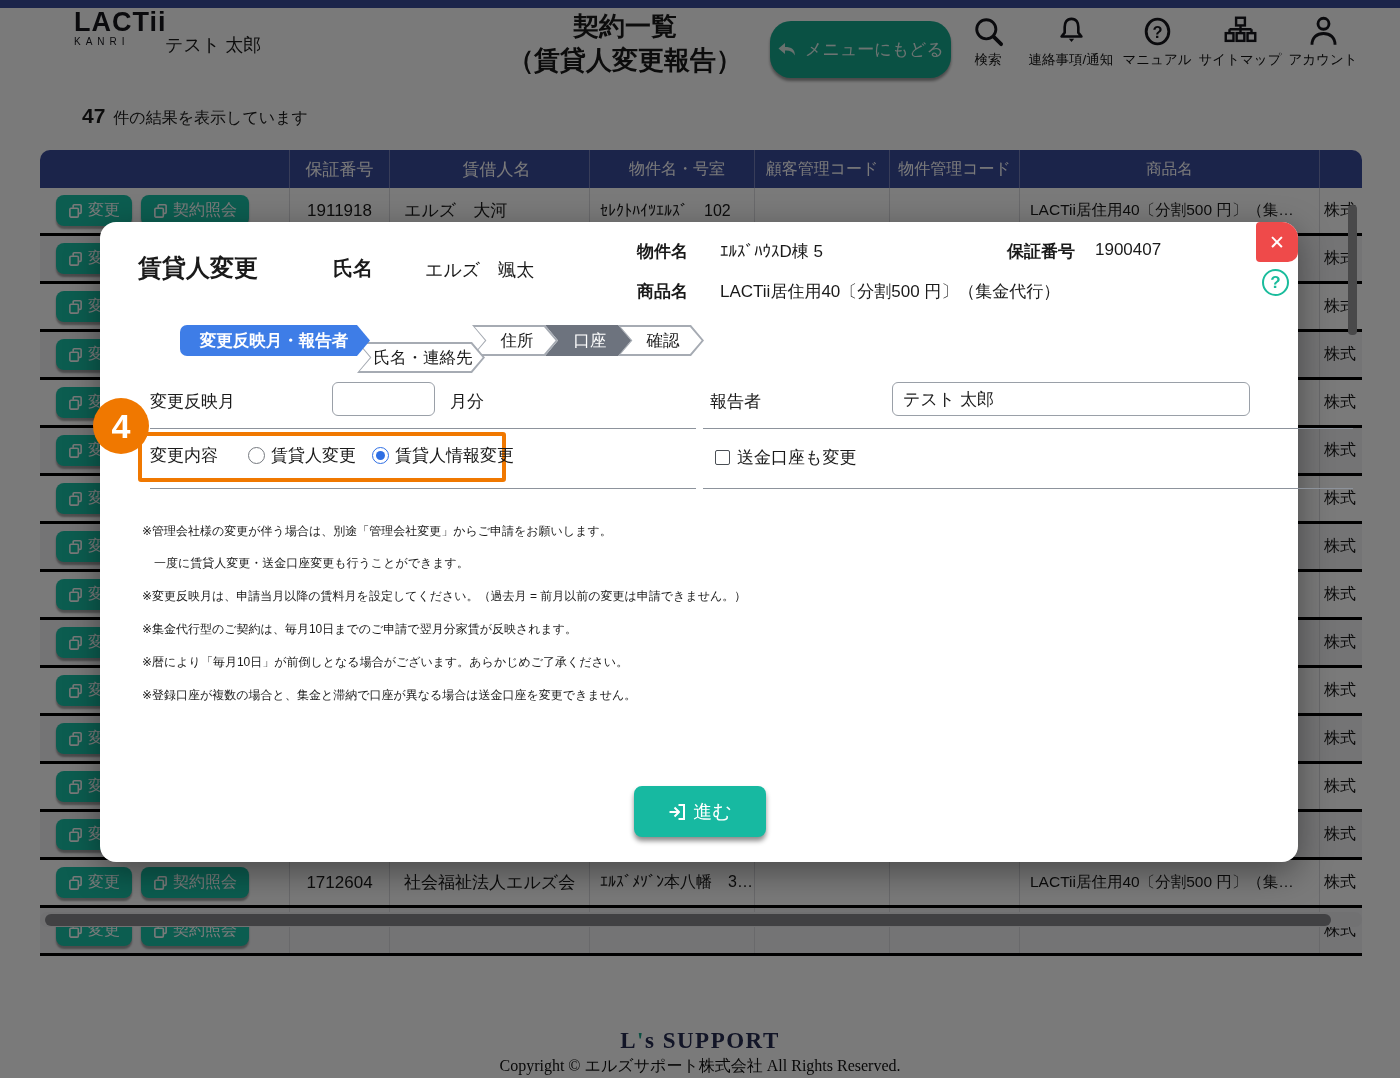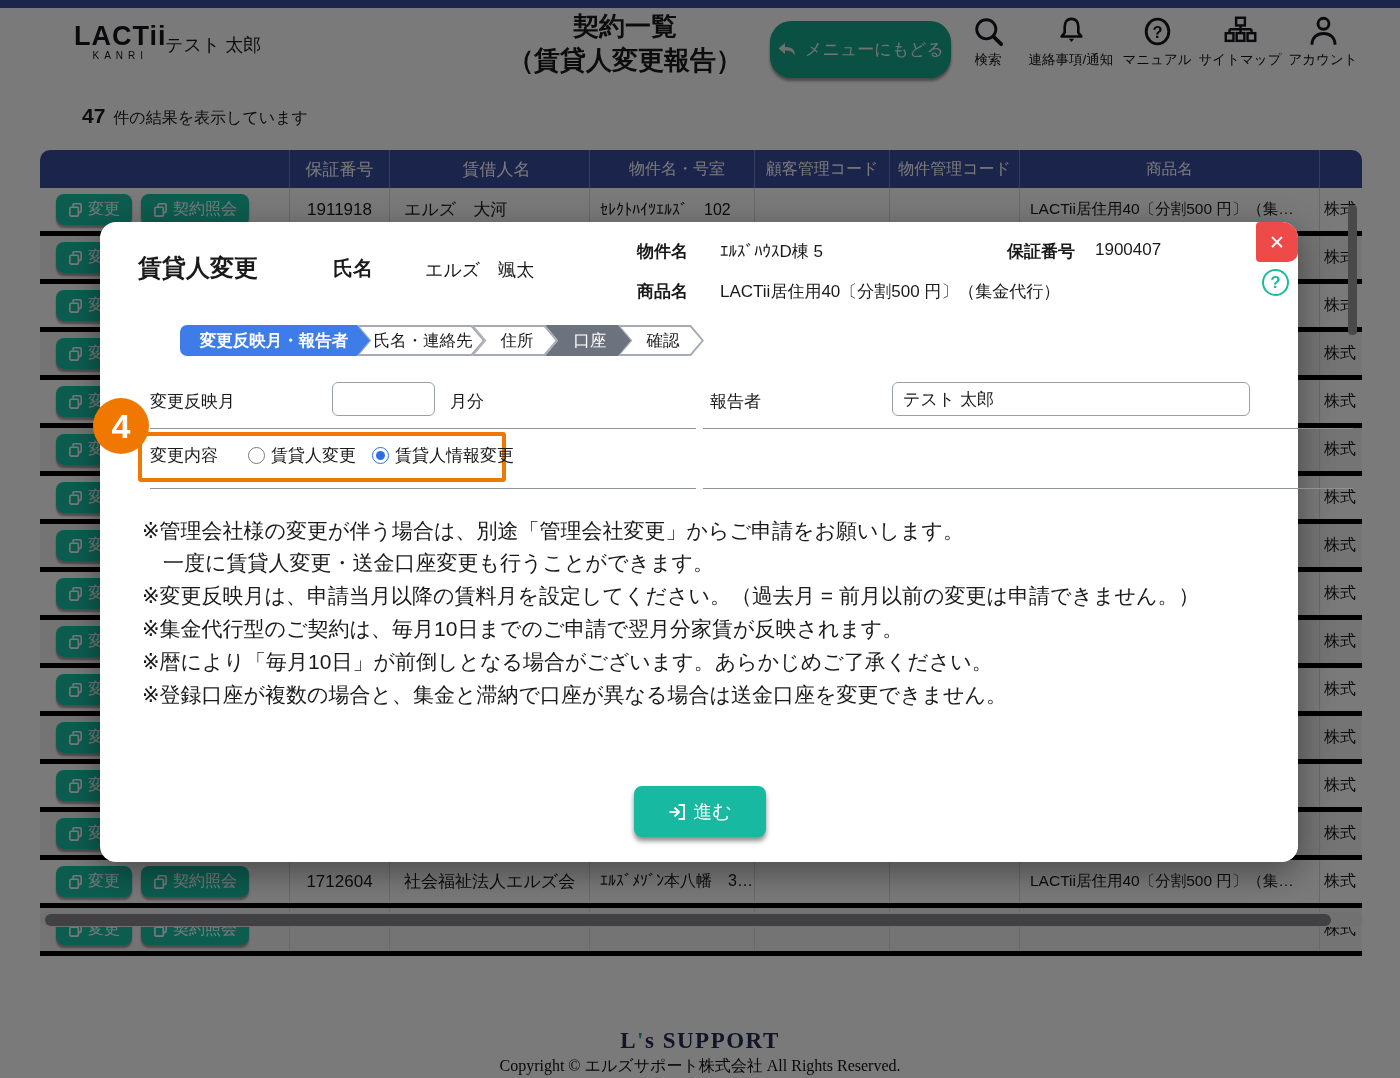--- a/index.html
+++ b/index.html
@@ -3,41 +3,41 @@
 <meta charset="utf-8">
 <style>
 * { box-sizing: border-box; margin: 0; padding: 0; }
 html,body { width:1400px; height:1078px; }
 body {
   position: relative; overflow: hidden; background:#ffffff;
   font-family:"Liberation Sans","DejaVu Sans",sans-serif; color:#1a1a1a;
 }
 
 .topbar { position:absolute; left:0; top:0; width:1400px; height:8px; background:#3a4b9c; }
-.logo { position:absolute; left:74px; top:22px; text-align:center; cursor:pointer; }
+.logo { position:absolute; left:74px; top:8px; cursor:pointer; }
 .logo-main { font-size:27px; font-weight:bold; letter-spacing:1px; color:#16161c; line-height:28px; }
 .logo-sub { font-size:10px; font-weight:normal; letter-spacing:5px; color:#16161c; margin-top:0px; }
 .username { position:absolute; left:165px; top:33px; font-size:18px; }
 .page-title { position:absolute; left:430px; top:9px; width:390px; text-align:center; font-size:26px; font-weight:bold; line-height:34px; }
 .back-btn { position:absolute; left:770px; top:21px; width:181px; height:57px; border:none; border-radius:21px;
   background:#16a98f; color:#e3f2ee; font-size:17px; display:flex; align-items:center; justify-content:center; gap:8px;
   box-shadow:0 3px 3px rgba(0,0,0,0.4); cursor:pointer; font-family:inherit; }
 .nav-item { position:absolute; top:15px; width:110px; display:flex; flex-direction:column; align-items:center; gap:3px; cursor:pointer; }
 .nav-item .lbl { font-size:13.5px; white-space:nowrap; color:#111; }
 .nav-item svg { display:block; }
 
 .results { position:absolute; left:82px; top:104px; font-size:16px; }
 .results .count { font-size:21px; font-weight:bold; margin-right:8px; }
 
 .table { position:absolute; left:40px; top:150px; width:1322px; z-index:1; }
 .thead { display:flex; height:38px; background:#3a4b9c; color:#fff; border-radius:10px 10px 0 0; font-size:16px; }
 .thead .cell { display:flex; align-items:center; justify-content:center; height:100%; border-right:1px solid rgba(255,255,255,0.3); }
 .thead .cell:last-child { border-right:none; }
 .tbody { position:relative; height:768px; overflow:hidden; }
-.trow { display:flex; height:48px; background:#fff; border-bottom:5px solid #000000; }
+.trow { display:flex; height:48px; background:#fff; border-bottom:3px solid #000000; }
 .trow:nth-child(even) { background:#f2f2f5; }
 .cell { display:flex; align-items:center; border-right:1px solid #dcdce0; overflow:hidden; white-space:nowrap; }
 .c-actions { width:250px; padding-left:16px; gap:9px; }
 .c-no { width:100px; justify-content:center; font-size:17px; }
 .c-tenant { width:200px; padding-left:14px; font-size:17px; }
 .c-property { width:165px; padding-left:10px; font-size:16px; }
 .c-cust { width:135px; } .c-prop { width:130px; }
 .c-product { width:300px; padding-left:10px; font-size:15.5px; }
 .c-company { width:42px; padding-left:4px; font-size:16px; border-right:none; }
 .btn-teal { background:#19c2a8; color:#fff; border:none; border-radius:8px; height:31px; font-size:16px;
@@ -85,21 +85,21 @@
 .orange-box { position:absolute; left:38px; top:210px; width:368px; height:50px; border:4px solid #f07800; border-radius:3px; z-index:1; }
 .change-row { position:absolute; left:50px; top:210px; height:46px; display:flex; align-items:center; z-index:2; }
 .radio-group { display:flex; align-items:center; gap:6px; margin-right:16px; cursor:pointer; font-size:17px; }
 .radio { width:17px; height:17px; border-radius:50%; border:1.5px solid #767a80; background:#fff; position:relative; flex:0 0 auto; }
 .radio.checked { border-color:#2f6fe4; }
 .radio.checked::after { content:''; position:absolute; inset:3px; border-radius:50%; background:#2f6fe4; }
 .chk-row { position:absolute; left:615px; top:210px; height:50px; display:flex; align-items:center; gap:7px; cursor:pointer; font-size:17px; z-index:2; }
 .checkbox { width:15px; height:15px; border:1.6px solid #4a4f55; border-radius:2px; background:#fff; flex:0 0 auto; }
 .badge4 { position:absolute; left:-7px; top:176px; width:56px; height:56px; border-radius:50%; background:#f07800;
   color:#fff; font-size:34px; font-weight:bold; display:flex; align-items:center; justify-content:center; z-index:6; }
-.notes { position:absolute; left:42px; top:296px; font-size:21px; line-height:26px; }
+.notes { position:absolute; left:42px; top:296px; font-size:12px; line-height:26px; }
 .note { margin-bottom:6px; }
 .note.gap { margin-top:7px; }
 .submit-btn { position:absolute; left:534px; top:564px; width:132px; height:51px; border:none; border-radius:8px;
   background:#17b9a1; color:#fff; font-size:19px; display:flex; align-items:center; justify-content:center; gap:7px;
   box-shadow:0 4px 5px rgba(0,0,0,0.45); cursor:pointer; font-family:inherit; }
 </style>
 </head>
 <body>
 
 <div>
@@ -624,21 +624,21 @@
   <div class="m-info-label" style="left:907px; top:18px">保証番号</div>
   <div class="m-info-value" style="left:995px; top:18px">1900407</div>
   <div class="m-info-label" style="left:537px; top:58px">商品名</div>
   <div class="m-info-value" style="left:620px; top:58px">LACTii居住用40〔分割500 円〕（集金代行）</div>
 
   <div class="steps">
       <div class="step first" style="width: 190px; z-index: 10;">
         <div class="shape"></div>
         <span class="slabel">変更反映月・報告者</span>
       </div>
-      <div class="step" style="width: 128px; z-index: 9;">
+      <div class="step" style="width: 128px; z-index: 9; margin-top: 17px;">
         <div class="shape"></div>
         <div class="shape inner"></div>
         <span class="slabel">氏名・連絡先</span>
       </div>
       <div class="step" style="width: 86px; z-index: 8;">
         <div class="shape"></div>
         <div class="shape inner"></div>
         <span class="slabel">住所</span>
       </div>
       <div class="step dark" style="width: 86px; z-index: 7;">
@@ -666,20 +666,24 @@
     <span class="f-label" style="position:static; margin-right:30px">変更内容</span>
     <span class="radio-group">
       <span class="radio"></span>
       <span>賃貸人変更</span>
     </span>
     <span class="radio-group">
       <span class="radio checked"></span>
       <span>賃貸人情報変更</span>
     </span>
   </div>
+  <div class="chk-row">
+    <span class="checkbox"></span>
+    <span>送金口座も変更</span>
+  </div>
 
   <div class="div-line" style="left:50px; top:266px; width:546px"></div>
   <div class="div-line" style="left:603px; top:266px; width:650px"></div>
 
   <div class="badge4">4</div>
 
   <div class="notes">
       <div class="note">※管理会社様の変更が伴う場合は、別途「管理会社変更」からご申請をお願いします。</div>
       <div class="note">　一度に賃貸人変更・送金口座変更も行うことができます。</div>
       <div class="note gap">※変更反映月は、申請当月以降の賃料月を設定してください。（過去月 = 前月以前の変更は申請できません。）</div>

